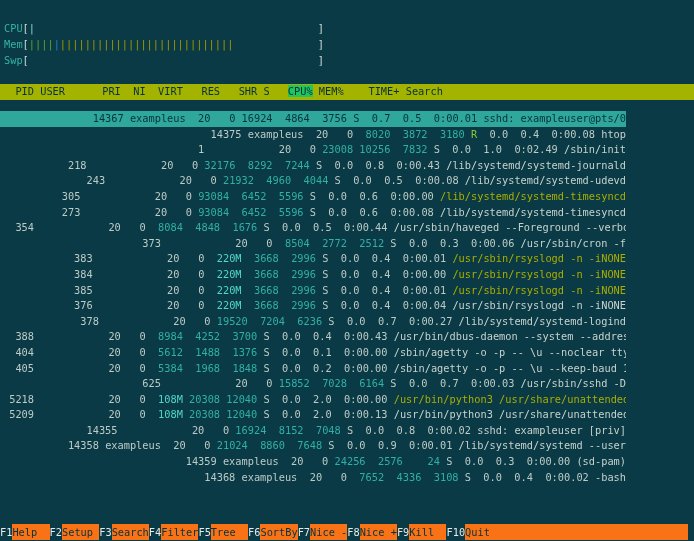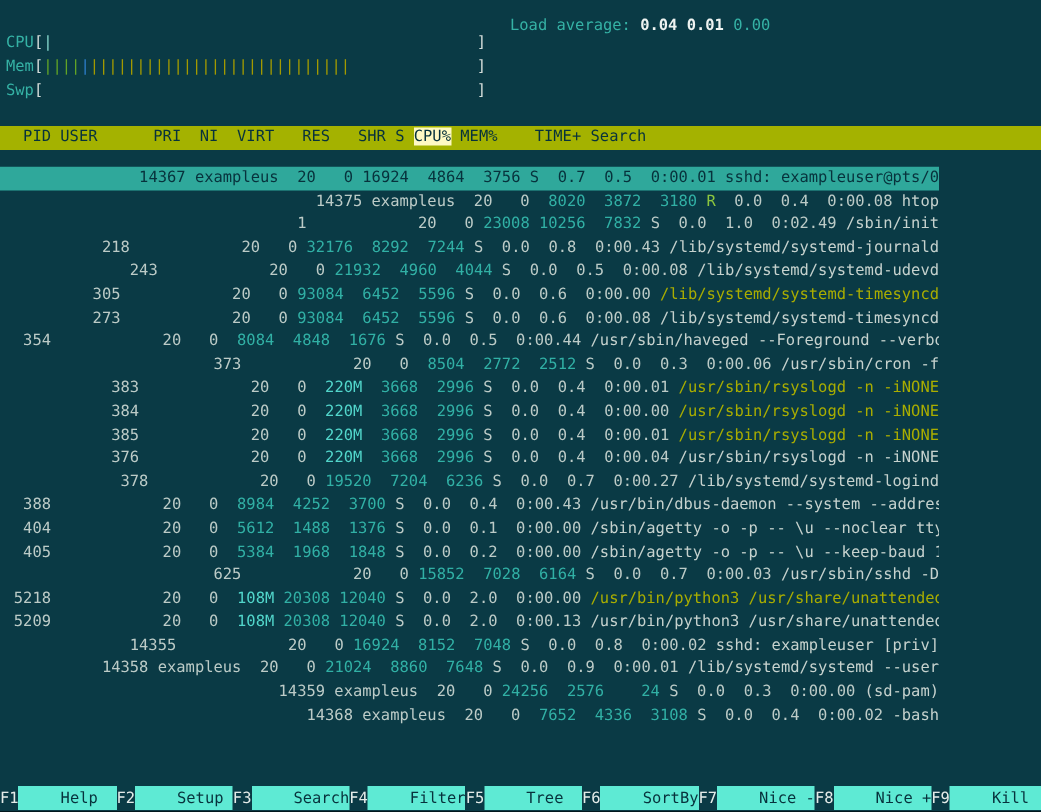--- a/index.html
+++ b/index.html
@@ -22,57 +22,56 @@
   .stats{position:absolute;top:9px;left:340px;}
   .sline{height:16px;line-height:16px;white-space:pre;}
   .c-label{color:#35b2a5;}
   .c-white{color:#eef3f1;font-weight:bold;}
   .c-cyanb{color:#3ec6ba;font-weight:bold;}
   .c-rgreen{color:#4ab14f;}
   .c-tealdim{color:#35b2a5;}
   
   .hdr{position:absolute;top:84px;left:0;width:694px;height:15.6px;line-height:15.6px;
        background:#a4b200;color:#07323c;white-space:pre;padding-left:3px;box-sizing:border-box;overflow:hidden;}
-  .hdr .sort{background:#fef9c3;color:#07323c;}
+  .hdr .sort{background:#22c55e;color:#07323c;margin-left:12px;}
   .rows{position:absolute;top:111px;left:0;width:626px;overflow:hidden;text-align:right;}
   .prow{height:15.6px;line-height:15.6px;white-space:pre;padding-left:3px;overflow:hidden;}
   .prow.sel{background:#2fa89b;}
   .prow.sel span{color:#07323c !important;}
   .c-fg{color:#bccbc7;}
   .c-num{color:#31b0a5;}
   .c-m{color:#52d6cb;}
   .c-green{color:#8cc63f;}
   .c-yellow{color:#a9ad00;}
   .c-cmd{color:#c6d2ce;}
   
   .fbar{position:absolute;left:0;bottom:1px;width:694px;height:16px;line-height:16px;
         display:flex;white-space:pre;overflow:hidden;padding-right:6px;box-sizing:border-box;}
   .fkey{color:#e4ebe8;}
-  .flabel{background:#5eead4;color:#07323c;padding-left:28px;}
+  .flabel{background:#f97316;color:#07323c;}
   .flabel.last{flex:1;}
 </style>
 </head>
 <body>
 
 <div class="term">
 
   <div class="top">
     <div class="mline">
       <span class="mlabel">CPU</span><span class="br">[</span><span class="mbar" id="bar-cpu"><span style="color:#84d6cc">|</span></span><span class="br">]</span>
     </div>
     <div class="mline">
       <span class="mlabel">Mem</span><span class="br">[</span><span class="mbar" id="bar-mem"><span style="color:#62a426">||||</span><span style="color:#2d7ec9">|</span><span style="color:#a39a00">||||||||||||||||||||||||||||</span></span><span class="br">]</span>
     </div>
     <div class="mline">
       <span class="mlabel">Swp</span><span class="br">[</span><span class="mbar" id="bar-swp"></span><span class="br">]</span>
     </div>
   </div>
 
   <div class="stats">
-    <div class="sline"><span class="c-label">Load average: </span><span class="c-white">0.04</span><span class="c-white"> 0.01</span><span class="c-tealdim"> 0.00</span></div>
   </div>
 
   <div class="hdr" id="hdr"><span class="">  PID</span> <span class="">USER     </span> <span class="">PRI</span> <span class=""> NI</span> <span class=""> VIRT</span> <span class="">  RES</span> <span class="">  SHR</span> <span class="">S</span> <span class="sort">CPU%</span> <span class="">MEM%</span> <span class="">   TIME+</span> <span class="">Search</span></div>
   <div class="rows" id="rows">
       <div class="prow sel"><span class="c-fg">14367</span> <span class="c-fg">exampleus</span> <span class="c-fg"> 20</span> <span class="c-fg">  0</span> <span class="c-num">16924</span> <span class="c-num"> 4864</span> <span class="c-num"> 3756</span> <span class="c-fg">S</span> <span class="c-fg"> 0.7</span> <span class="c-fg"> 0.5</span> <span class="c-fg"> 0:00.01</span> <span class="c-cmd">sshd: exampleuser@pts/0</span></div>
       <div class="prow"><span class="c-fg">14375</span> <span class="c-fg">exampleus</span> <span class="c-fg"> 20</span> <span class="c-fg">  0</span> <span class="c-num"> 8020</span> <span class="c-num"> 3872</span> <span class="c-num"> 3180</span> <span class="c-green">R</span> <span class="c-fg"> 0.0</span> <span class="c-fg"> 0.4</span> <span class="c-fg"> 0:00.08</span> <span class="c-cmd">htop</span></div>
       <div class="prow"><span class="c-fg">    1</span> <span class="c-fg">         </span> <span class="c-fg"> 20</span> <span class="c-fg">  0</span> <span class="c-num">23008</span> <span class="c-num">10256</span> <span class="c-num"> 7832</span> <span class="c-fg">S</span> <span class="c-fg"> 0.0</span> <span class="c-fg"> 1.0</span> <span class="c-fg"> 0:02.49</span> <span class="c-cmd">/sbin/init</span></div>
       <div class="prow"><span class="c-fg">  218</span> <span class="c-fg">         </span> <span class="c-fg"> 20</span> <span class="c-fg">  0</span> <span class="c-num">32176</span> <span class="c-num"> 8292</span> <span class="c-num"> 7244</span> <span class="c-fg">S</span> <span class="c-fg"> 0.0</span> <span class="c-fg"> 0.8</span> <span class="c-fg"> 0:00.43</span> <span class="c-cmd">/lib/systemd/systemd-journald</span></div>
       <div class="prow"><span class="c-fg">  243</span> <span class="c-fg">         </span> <span class="c-fg"> 20</span> <span class="c-fg">  0</span> <span class="c-num">21932</span> <span class="c-num"> 4960</span> <span class="c-num"> 4044</span> <span class="c-fg">S</span> <span class="c-fg"> 0.0</span> <span class="c-fg"> 0.5</span> <span class="c-fg"> 0:00.08</span> <span class="c-cmd">/lib/systemd/systemd-udevd</span></div>
       <div class="prow"><span class="c-fg">  305</span> <span class="c-fg">         </span> <span class="c-fg"> 20</span> <span class="c-fg">  0</span> <span class="c-num">93084</span> <span class="c-num"> 6452</span> <span class="c-num"> 5596</span> <span class="c-fg">S</span> <span class="c-fg"> 0.0</span> <span class="c-fg"> 0.6</span> <span class="c-fg"> 0:00.00</span> <span class="c-yellow">/lib/systemd/systemd-timesyncd</span></div>

